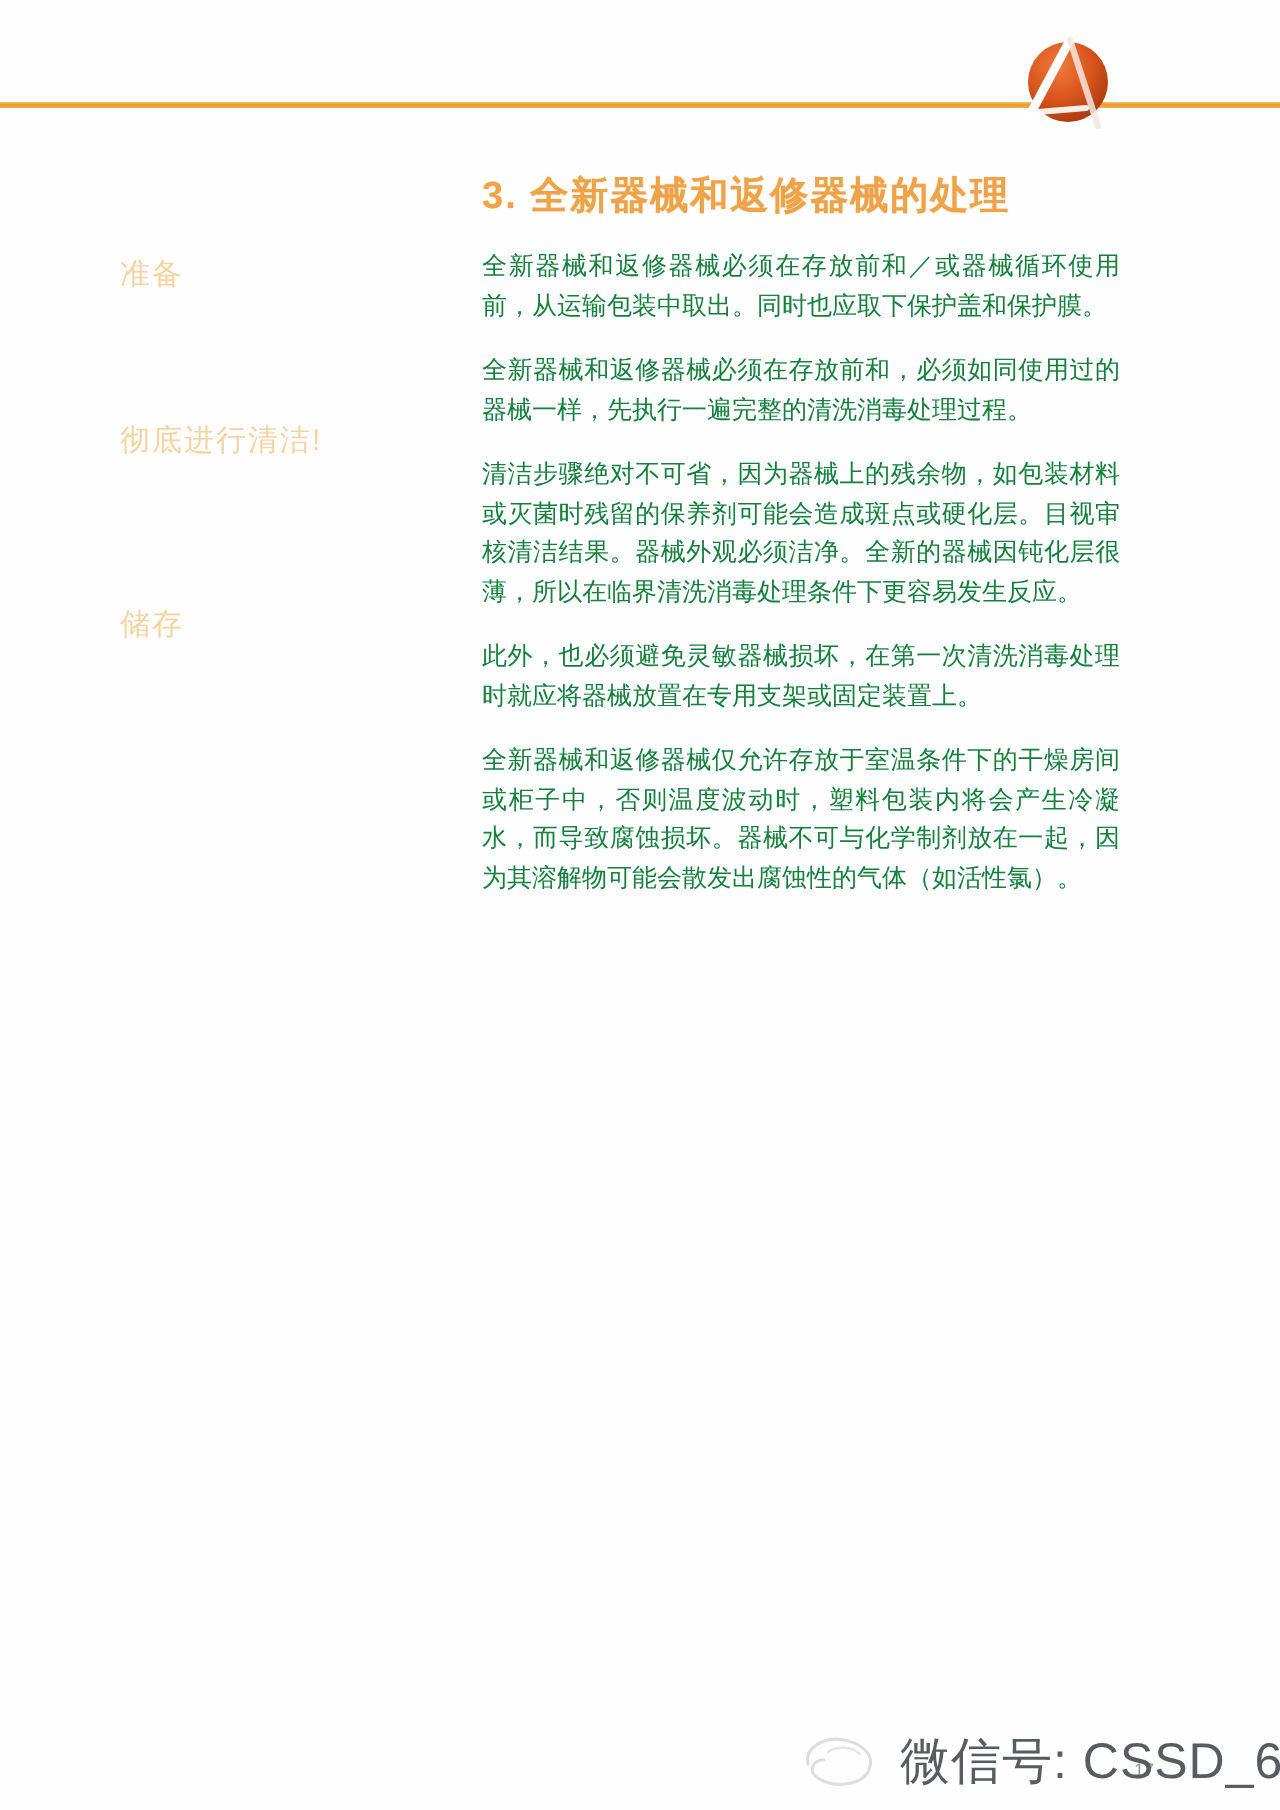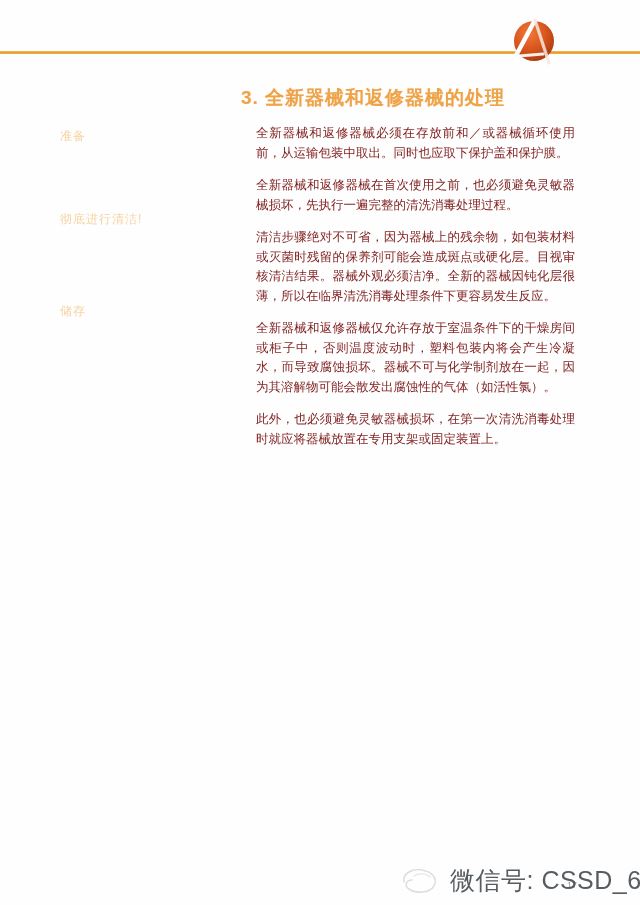--- a/index.html
+++ b/index.html
@@ -35,35 +35,35 @@
     font-size: 19px;
     font-weight: bold;
     letter-spacing: 1px;
     color: #efa348;
     text-shadow: 0 0 1px rgba(239,163,72,0.35);
     white-space: nowrap;
   }
   
   .body-col {
     position: absolute;
-    left: 256px; top: 124px;
+    left: 241px; top: 124px;
     width: 319px;
-    color: #7f1d1d;
+    color: #15803d;
     font-size: 12.5px;
     line-height: 19.5px;
     text-align: justify;
     text-justify: inter-ideograph;
   }
   .body-col p { margin: 0 0 13px 0; }
   
   .margin-note {
     position: absolute;
     left: 60px;
     color: #f6d3a0;
-    font-size: 12px;
+    font-size: 15px;
     letter-spacing: 1px;
     white-space: nowrap;
   }
   .note-1 { top: 128px; }
   .note-2 { top: 211px; }
   .note-3 { top: 303px; text-align: center; }
   
   .footer-text {
     position: absolute;
     left: 145px; top: 853px;
@@ -122,24 +122,24 @@
   </div>
 
   <div class="title">3. 全新器械和返修器械的处理</div>
 
   <div class="margin-note note-1">准备</div>
   <div class="margin-note note-2">彻底进行清洁!</div>
   <div class="margin-note note-3">储存</div>
 
   <div class="body-col">
     <p>全新器械和返修器械必须在存放前和／或器械循环使用前，从运输包装中取出。同时也应取下保护盖和保护膜。</p>
-    <p>全新器械和返修器械在首次使用之前，也必须避免灵敏器械损坏，先执行一遍完整的清洗消毒处理过程。</p>
+    <p>全新器械和返修器械必须在存放前和，必须如同使用过的器械一样，先执行一遍完整的清洗消毒处理过程。</p>
     <p>清洁步骤绝对不可省，因为器械上的残余物，如包装材料或灭菌时残留的保养剂可能会造成斑点或硬化层。目视审核清洁结果。器械外观必须洁净。全新的器械因钝化层很薄，所以在临界清洗消毒处理条件下更容易发生反应。</p>
+    <p>此外，也必须避免灵敏器械损坏，在第一次清洗消毒处理时就应将器械放置在专用支架或固定装置上。</p>
     <p>全新器械和返修器械仅允许存放于室温条件下的干燥房间或柜子中，否则温度波动时，塑料包装内将会产生冷凝水，而导致腐蚀损坏。器械不可与化学制剂放在一起，因为其溶解物可能会散发出腐蚀性的气体（如活性氯）。</p>
-    <p>此外，也必须避免灵敏器械损坏，在第一次清洗消毒处理时就应将器械放置在专用支架或固定装置上。</p>
   </div>
 
   <div class="page-number">17</div>
 
   <div class="wechat-row">
     <svg class="wechat-doodle" viewBox="0 0 48 36">
       <path d="M6 20 C4 12, 14 6, 24 8 C34 10, 40 16, 36 24 C32 31, 18 32, 11 27 C6 24, 8 18, 14 18" fill="none" stroke="#c2c6c9" stroke-width="1.6" stroke-linecap="round"></path>
       <path d="M16 14 C20 11, 28 11, 32 15" fill="none" stroke="#cfd3d6" stroke-width="1.2" stroke-linecap="round"></path>
     </svg>
     <span class="wechat-label">微信号: CSSD_68</span>

